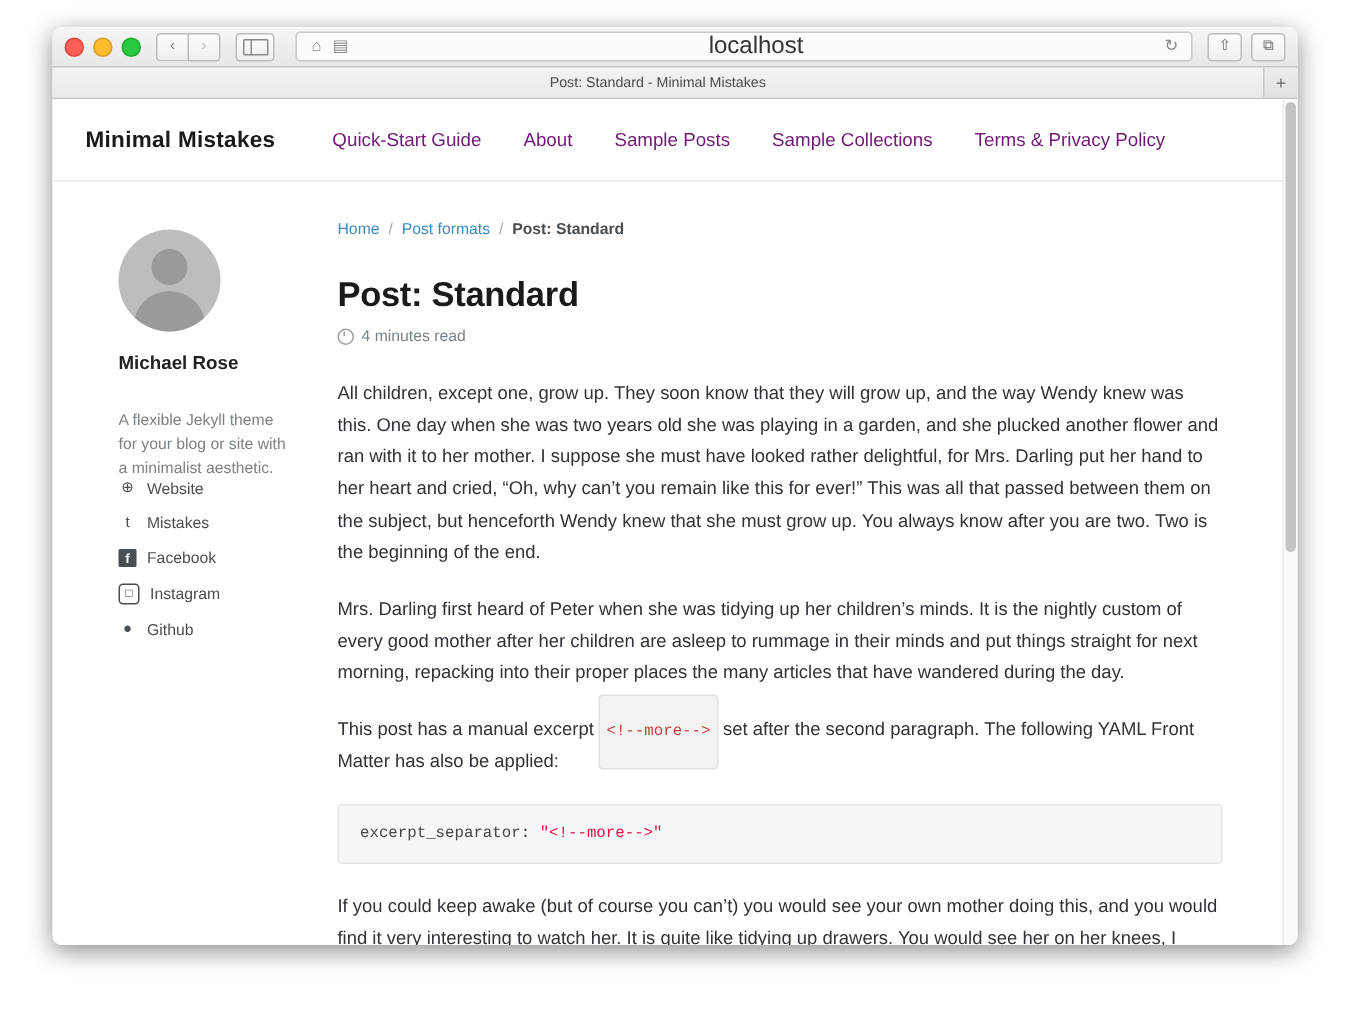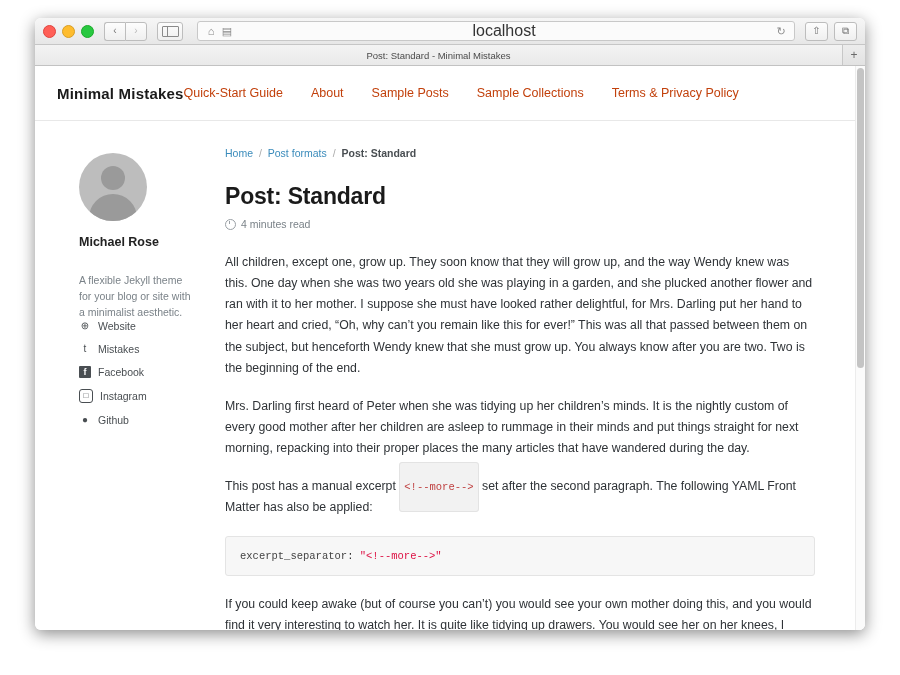--- a/index.html
+++ b/index.html
@@ -196,29 +196,30 @@
     display: flex;
     align-items: center;
     padding: 0 22px;
     background: #fff;
   }
   .site-title {
     font-size: 15px;
     font-weight: bold;
     color: #1a1a1a;
     letter-spacing: .2px;
+    margin-right: 38px;
   }
   .nav {
     display: flex;
     align-items: center;
     gap: 28px;
   }
   .nav a {
     font-size: 12.5px;
-    color: #c2410c;
+    color: #701a75;
     text-decoration: none;
   }
 
   .body-wrap {
     display: flex;
     padding: 0 22px;
   }
 
   .sidebar {
     width: 150px;

